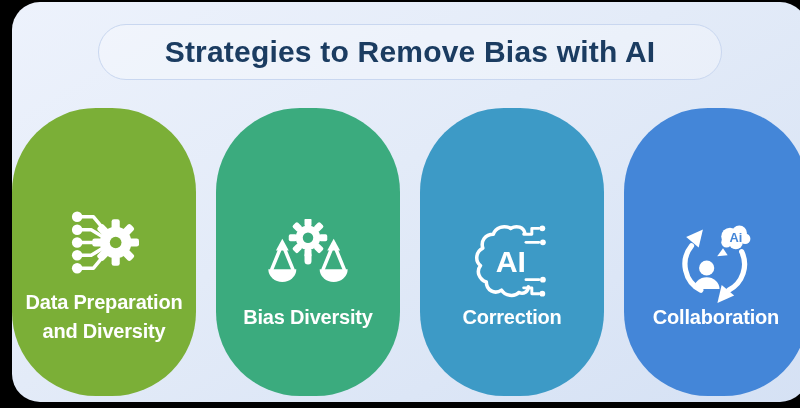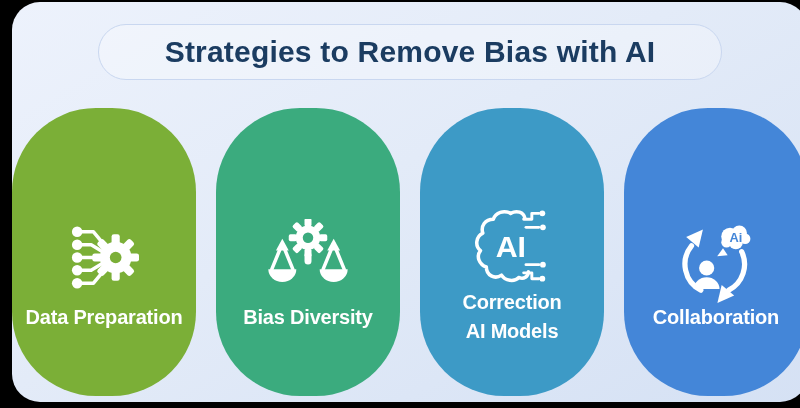--- a/index.html
+++ b/index.html
@@ -100,20 +100,21 @@
           <circle class="fill" cx="13" cy="11" r="4.5"></circle>
           <circle class="fill" cx="13" cy="22" r="4.5"></circle>
           <circle class="fill" cx="13" cy="33" r="4.5"></circle>
           <circle class="fill" cx="13" cy="44" r="4.5"></circle>
           <circle class="fill" cx="13" cy="55" r="4.5"></circle>
           <circle class="fill" cx="46" cy="33" r="9"></circle>
           <circle class="hole" cx="46" cy="33" r="5"></circle>
         </svg>
         <div class="label">
           <div>Data Preparation</div>
+          <div>and Diversity</div>
         </div>
       </div>
 
       <div class="card" style="--card-color: #3BAB7E;">
         <svg class="icon" viewBox="0 0 72 72">
           <path class="fill" d="M14,17 l-5.5,10 h11 z"></path>
           <path class="fill" d="M58,17 l-5.5,10 h11 z"></path>
           <path class="stroke" stroke-width="3" d="M14,21 L5,43 M14,21 L23,43"></path>
           <path class="stroke" stroke-width="3" d="M58,21 L49,43 M58,21 L67,43"></path>
           <path class="fill" d="M2,43 a12,11 0 0 0 24,0 z"></path>
@@ -147,21 +148,20 @@
           <path class="stroke" stroke-width="2.5" d="M46,59 h7 v5 h6"></path>
           <path class="stroke" stroke-width="2.5" d="M48,52 h11"></path>
           <circle class="fill" cx="62" cy="8" r="2.5"></circle>
           <circle class="fill" cx="62.5" cy="20" r="2.5"></circle>
           <circle class="fill" cx="62" cy="64" r="2.5"></circle>
           <circle class="fill" cx="62.5" cy="52" r="2.5"></circle>
           <text class="icon-txt-white" x="35" y="45" font-size="26" text-anchor="middle">AI</text>
         </svg>
         <div class="label">
           <div>Correction</div>
-          <div>AI Models</div>
         </div>
       </div>
 
       <div class="card" style="--card-color: #4486D8;">
         <svg class="icon" viewBox="0 0 72 72">
           <path class="stroke" stroke-width="4.5" d="M23,61 A25,25 0 0 1 15,23"></path>
           <path class="fill" d="M0,-9 L7,5 L-7,5 z" transform="translate(19,16) rotate(40)"></path>
           <path class="stroke" stroke-width="4.5" d="M58,28 A25,25 0 0 1 47,61"></path>
           <path class="fill" d="M0,-9 L7,5 L-7,5 z" transform="translate(43,65) rotate(220)"></path>
           <circle class="fill" cx="28" cy="42" r="6.5"></circle>

